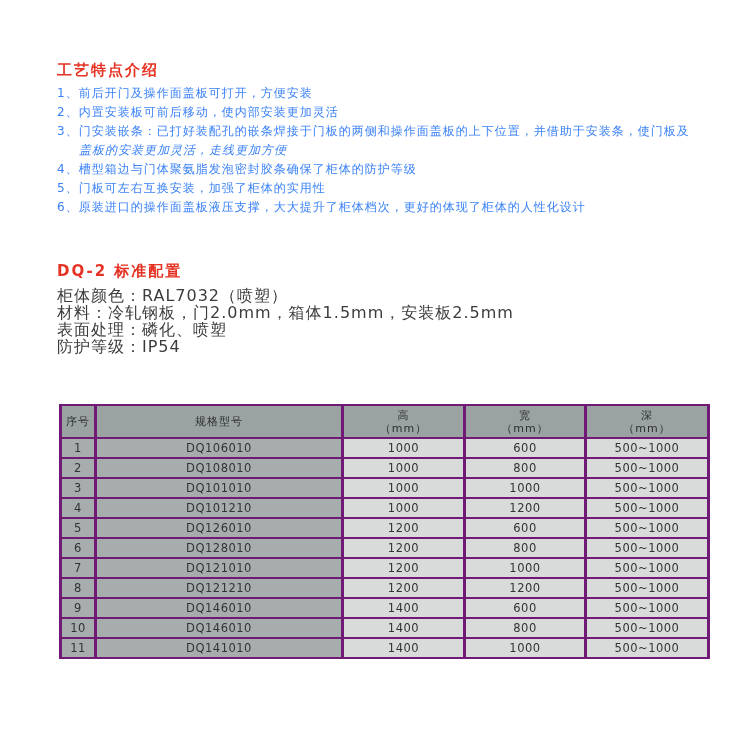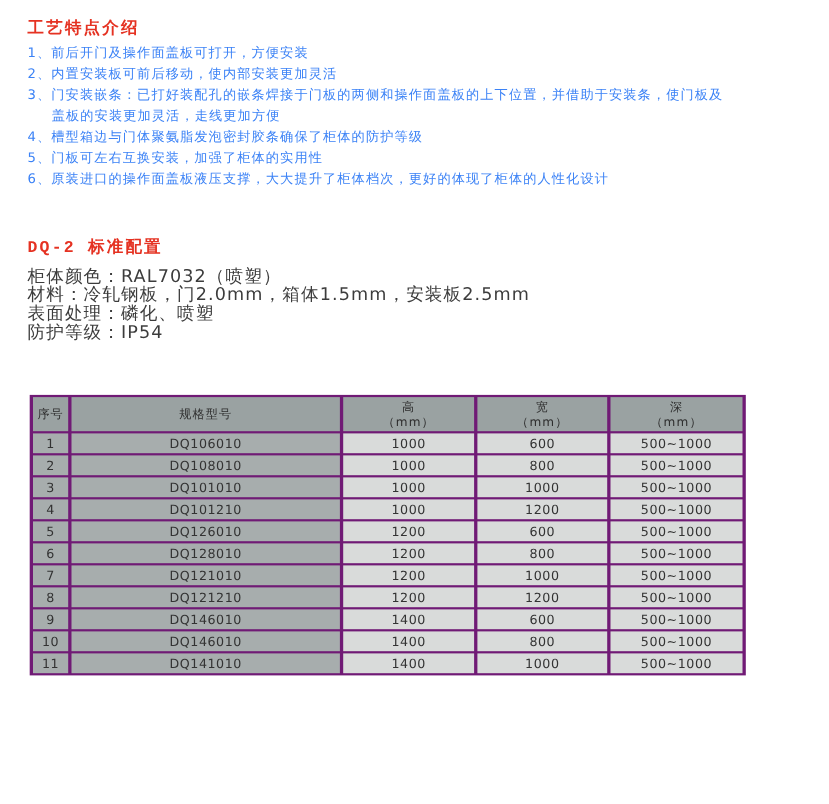--- a/index.html
+++ b/index.html
@@ -1,42 +1,42 @@
 <!DOCTYPE html>
 <html><head>
 <meta charset="utf-8">
 <style>
   * { margin: 0; padding: 0; box-sizing: border-box; }
   html, body { width: 754px; height: 731px; background: #ffffff; overflow: hidden; }
   body {
     font-family: "DejaVu Sans", "Liberation Sans", sans-serif;
     color: #3a3a3a;
   }
-  .page { padding: 16px 20px 0 25px; }
+  .page { padding: 16px 20px 0 57px; margin-top: 45px; }
 
   .sec-title {
     color: #e53222;
     font-size: 15px;
     font-weight: bold;
     letter-spacing: 2px;
     line-height: 18px;
   }
   .sec1 .sec-title { margin-bottom: 5px; }
 
   .feat-list { margin-top: 2px; }
   .item {
     font-size: 12px;
     line-height: 19px;
     letter-spacing: 1px;
     color: #3b82f6;
     white-space: nowrap;
   }
-  .item.cont { padding-left: 22px; }
-
-  .sec2 { margin-top: 45px; font-family: Liberation Mono, monospace; }
+  .item.cont { padding-left: 22px; font-style: italic; }
+
+  .sec2 { margin-top: 45px; }
   .sec2 .sec-title { margin-bottom: 7px; }
 
   .specs { margin-top: 6px; }
   .spec-line {
     font-size: 16px;
     line-height: 17px;
     letter-spacing: 1px;
     color: #3c3c3c;
     white-space: nowrap;
   }

